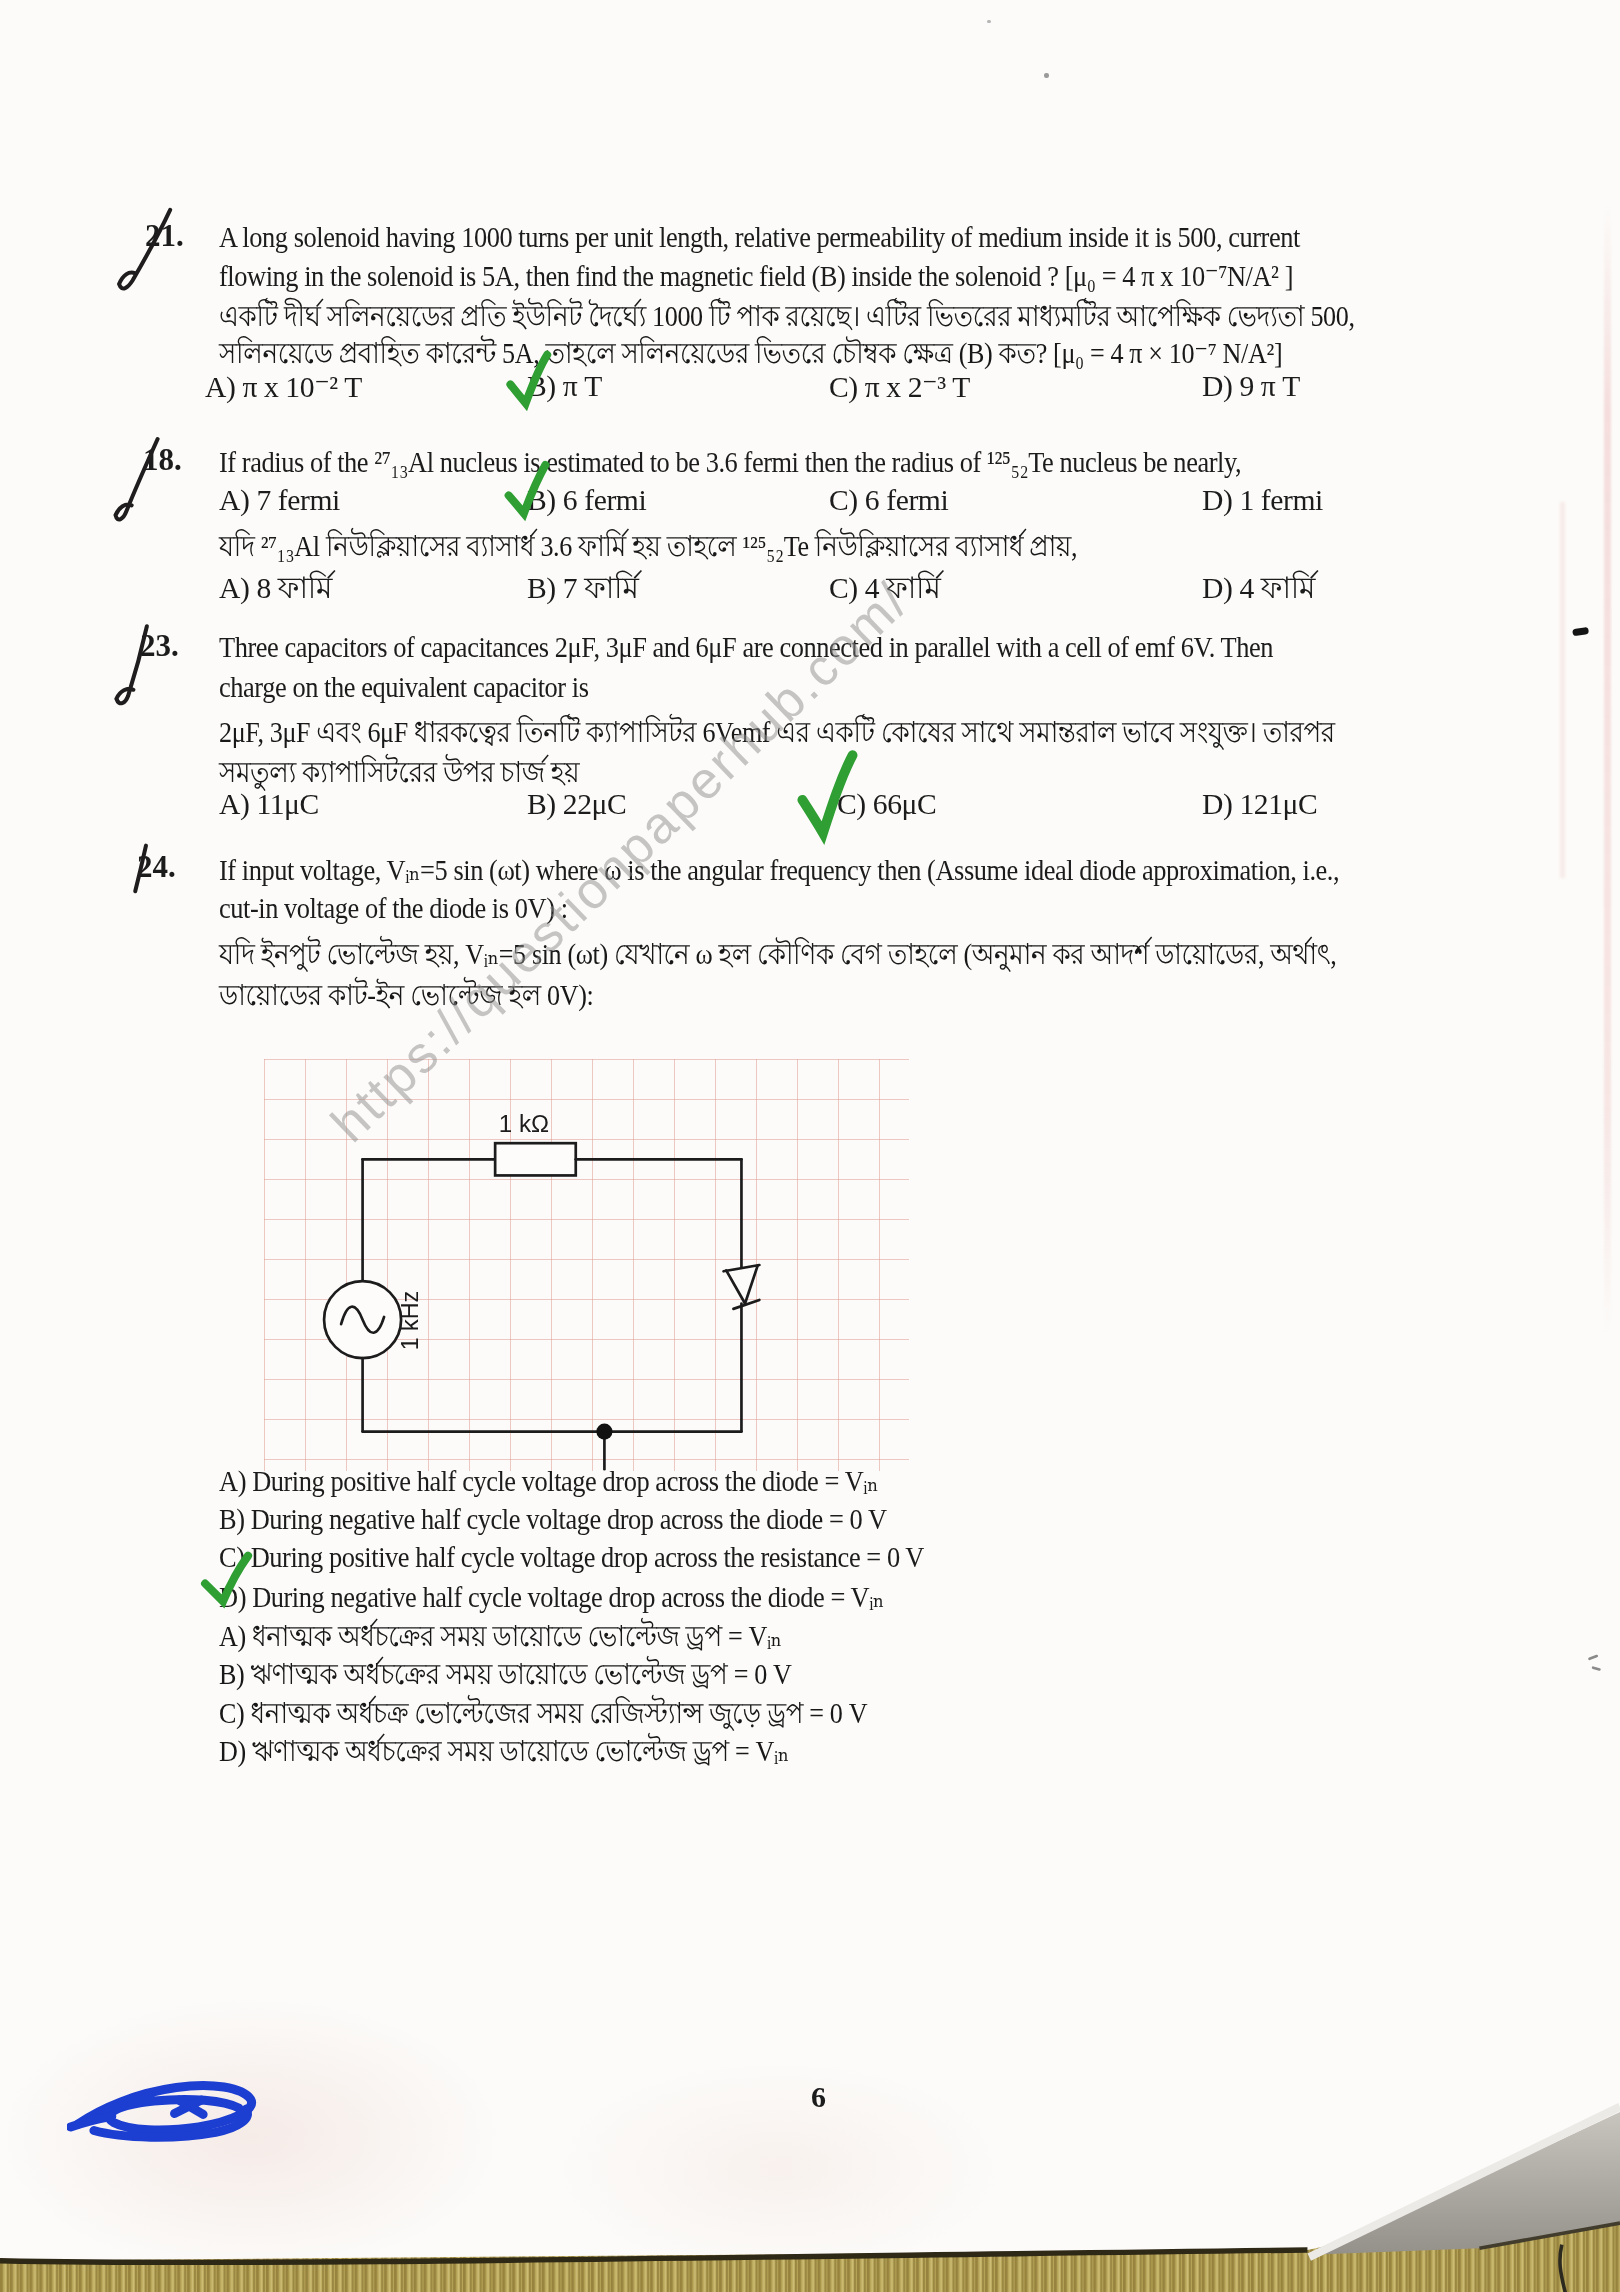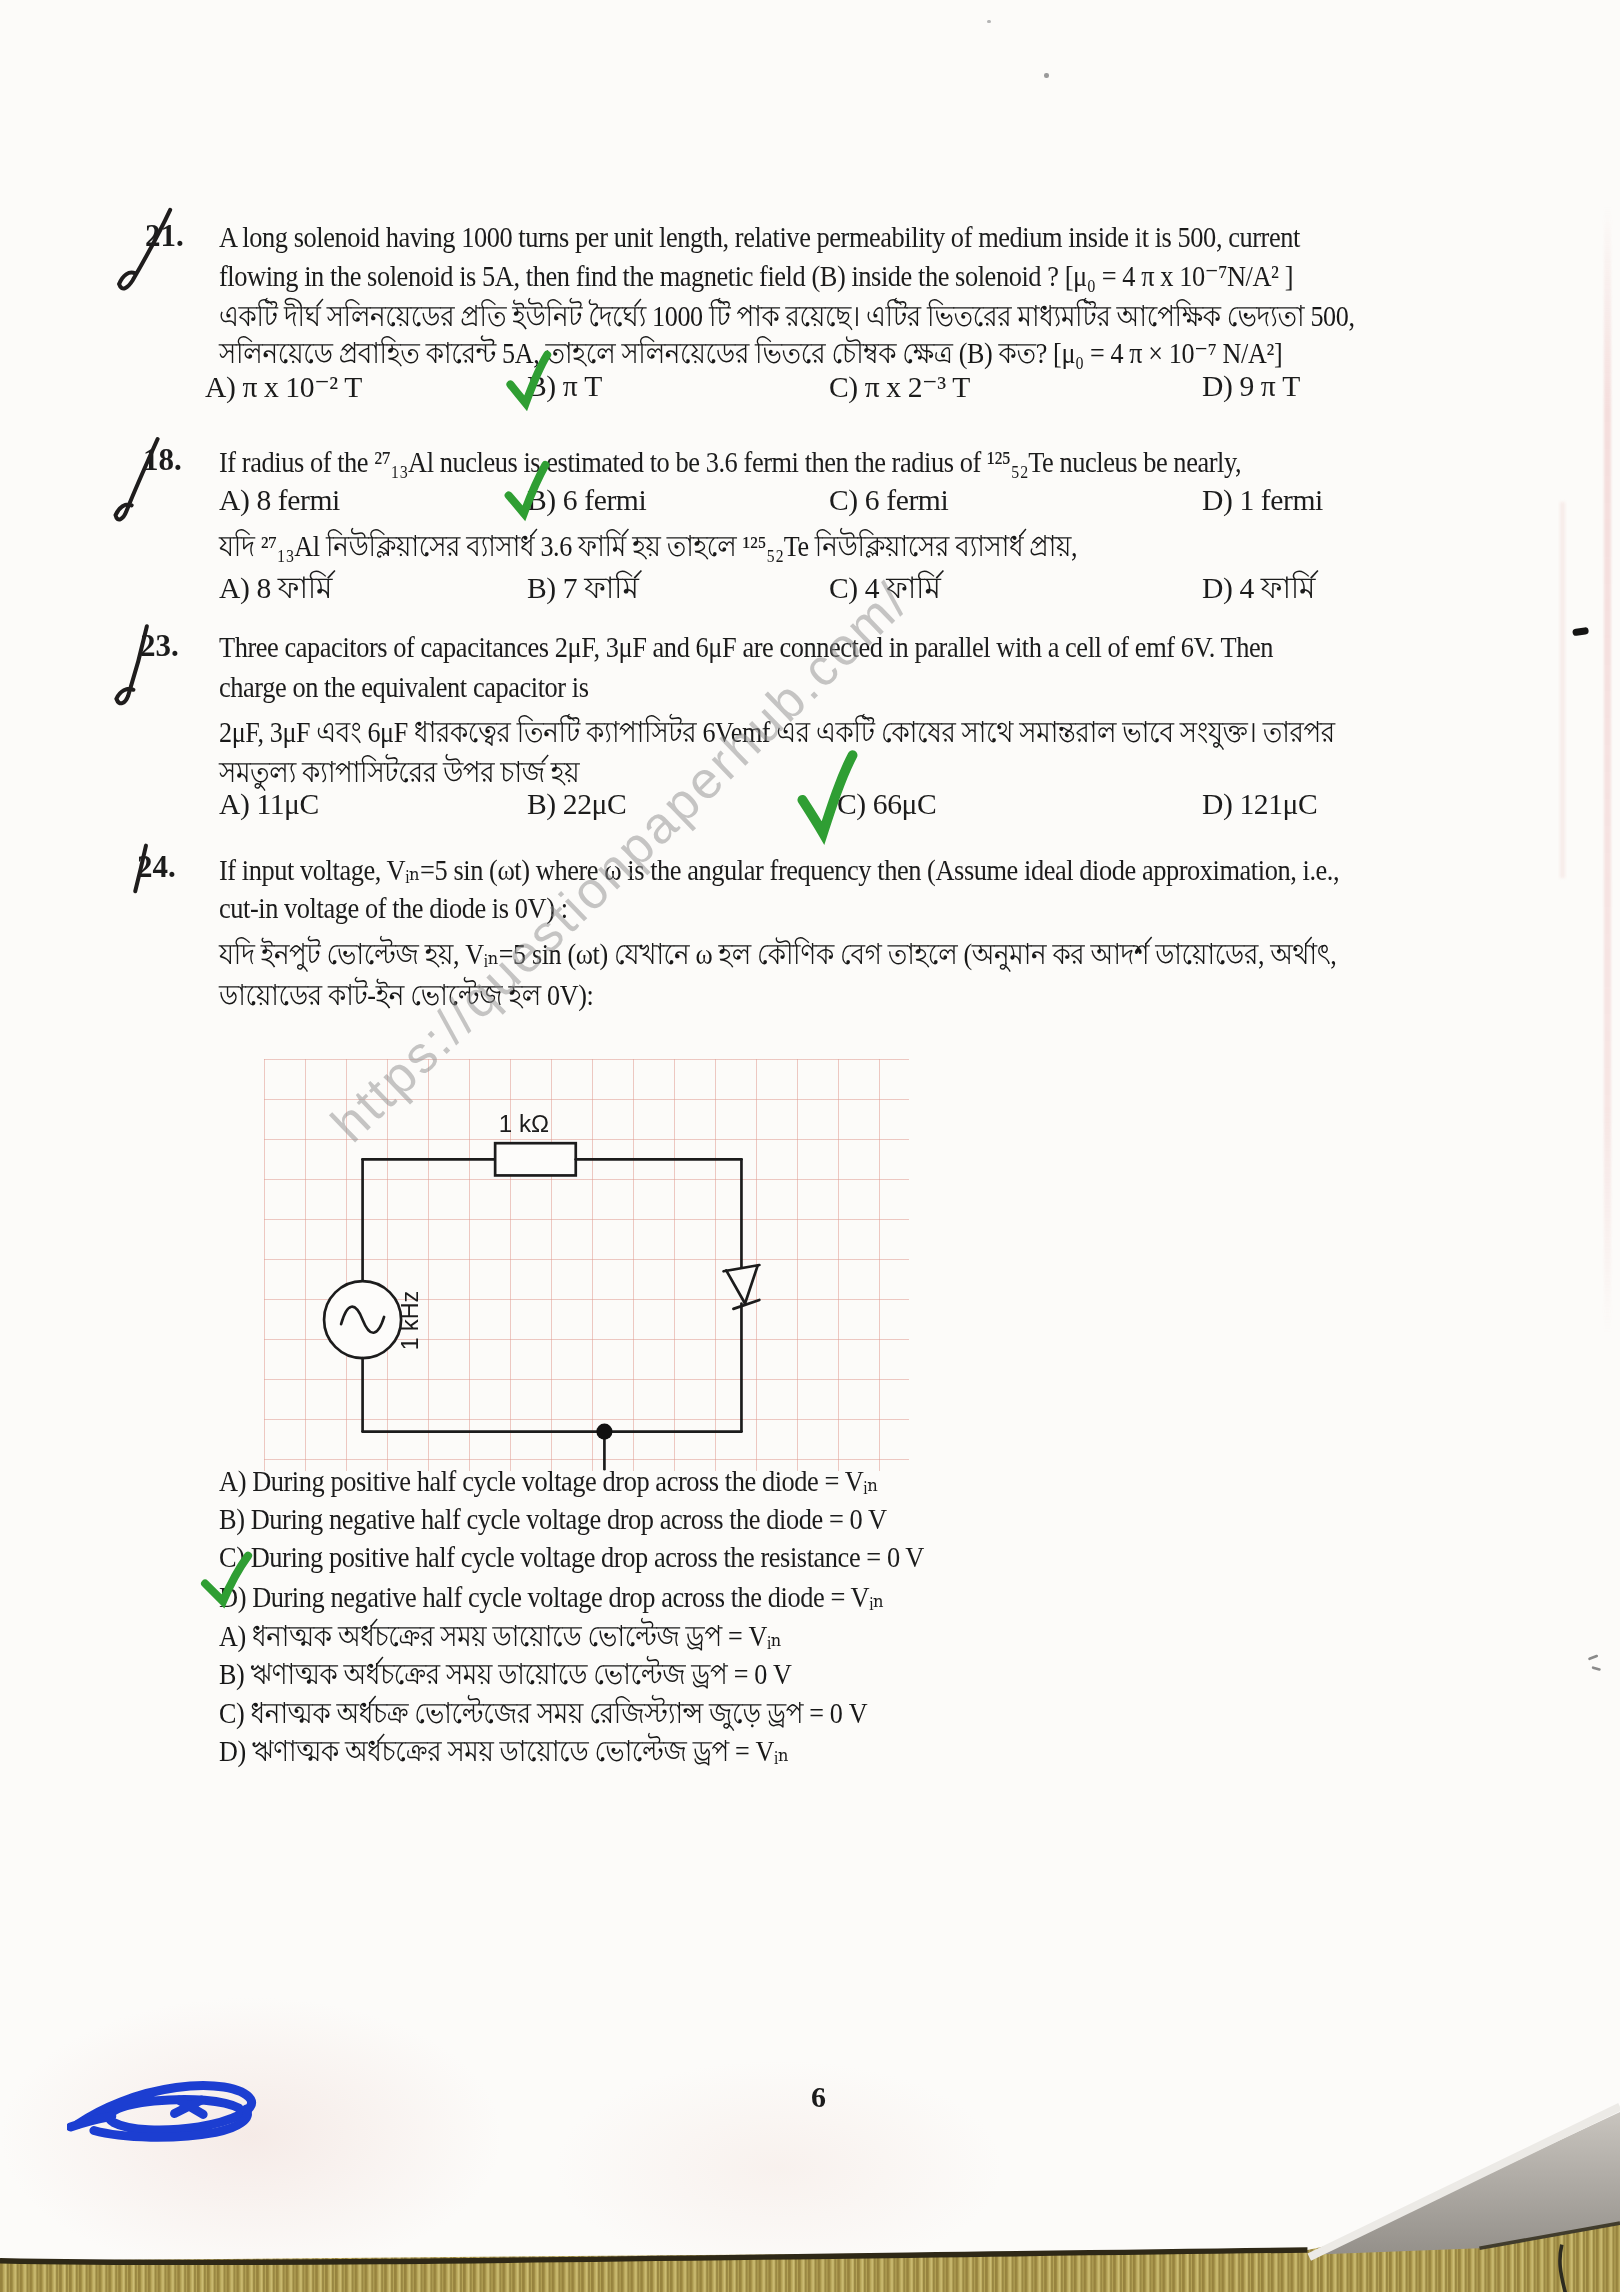--- a/index.html
+++ b/index.html
@@ -62,21 +62,21 @@
   <div class="line-bn" style="left:219px;top:330px">সলিনয়েডে প্রবাহিত কারেন্ট 5A, তাহলে সলিনয়েডের ভিতরে চৌম্বক ক্ষেত্র (B) কত? [μ₀  =  4 π × 10⁻⁷ N/A²]</div>
   <div class="opt" style="left:205px;top:370px">A) π x 10⁻² T</div>
   <div class="opt" style="left:527px;top:370px">B) π T</div>
   <div class="opt" style="left:829px;top:370px">C) π x 2⁻³ T</div>
   <div class="opt" style="left:1202px;top:370px">D) 9 π T</div>
 </div>
 
 <div>
   <div class="qnum" style="left:143px;top:442px">18.</div>
   <div class="line-en" style="left:219px;top:445px">If radius of the ²⁷₁₃Al nucleus is estimated to be 3.6 fermi then the radius of ¹²⁵₅₂Te nucleus be nearly,</div>
-  <div class="opt" style="left:219px;top:484px">A) 8 fermi</div>
+  <div class="opt" style="left:219px;top:484px">A) 7 fermi</div>
   <div class="opt" style="left:527px;top:484px">B) 6 fermi</div>
   <div class="opt" style="left:829px;top:484px">C) 6 fermi</div>
   <div class="opt" style="left:1202px;top:484px">D) 1 fermi</div>
   <div class="line-bn" style="left:219px;top:523px">যদি ²⁷₁₃Al নিউক্লিয়াসের ব্যাসার্ধ 3.6 ফার্মি হয় তাহলে ¹²⁵₅₂Te নিউক্লিয়াসের ব্যাসার্ধ প্রায়,</div>
   <div class="opt" style="left:219px;top:565px">A) 8 ফার্মি</div>
   <div class="opt" style="left:527px;top:565px">B) 7 ফার্মি</div>
   <div class="opt" style="left:829px;top:565px">C) 4 ফার্মি</div>
   <div class="opt" style="left:1202px;top:565px">D) 4 ফার্মি</div>
 </div>
 

